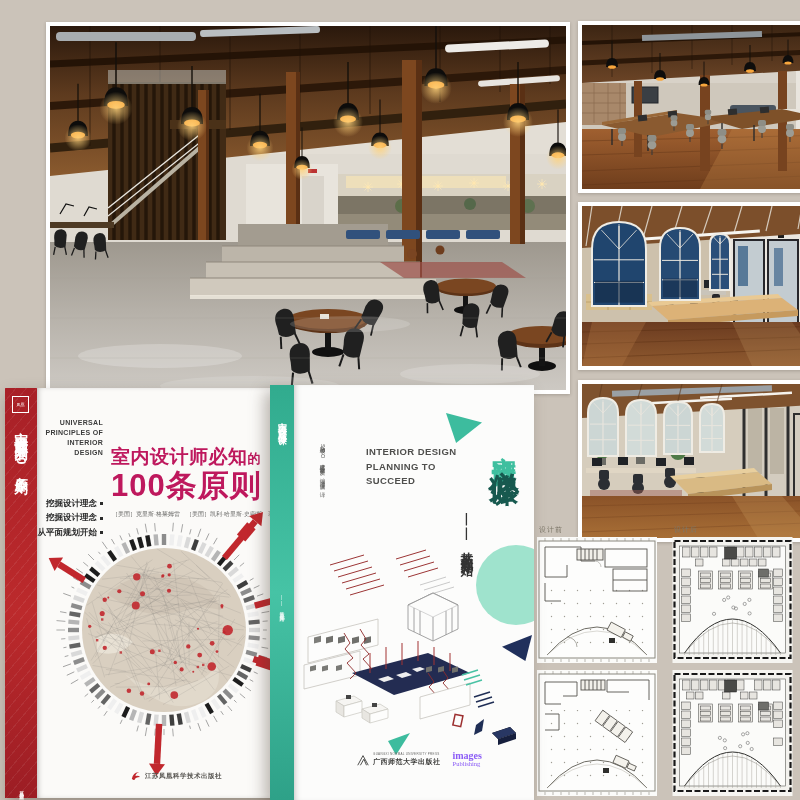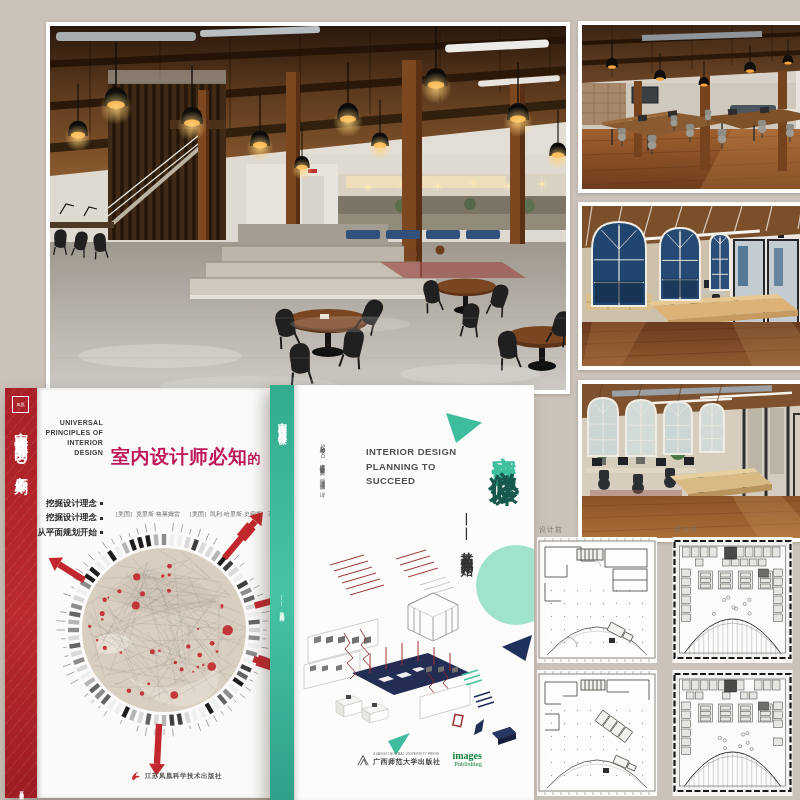--- a/index.html
+++ b/index.html
@@ -79,21 +79,21 @@
   .b2-title-b{font-size:30px;font-weight:900;color:#17594f;letter-spacing:3px;}
   .b2-subtitle{position:absolute;left:164px;top:128px;font-size:12.5px;font-weight:bold;color:#333;letter-spacing:2px;}
   .b2-tri-navy{position:absolute;left:208px;top:250px;width:30px;height:26px;background:#20305c;
     clip-path:polygon(0 45%,100% 0,78% 100%);}
   .b2-illu{position:absolute;left:6px;top:160px;width:178px;height:215px;}
   .b2-bits{position:absolute;left:150px;top:284px;width:86px;height:86px;}
   .b2-pubrow{position:absolute;left:30px;top:366px;width:190px;display:flex;justify-content:center;align-items:flex-end;gap:12px;}
   .b2-publogo{display:flex;align-items:flex-end;gap:3px;}
   .b2-puben{font-size:3px;color:#6a6a68;letter-spacing:.3px;line-height:1.6;}
   .b2-pubcn{font-size:7px;font-weight:bold;color:#3e3e3c;letter-spacing:.5px;}
-  .b2-imprint{text-align:right;font-family:"Liberation Serif","DejaVu Serif",serif;color:#15803d;}
+  .b2-imprint{text-align:left;font-family:"Liberation Serif","DejaVu Serif",serif;color:#8b5cf6;}
   .b2-imprint .l1{font-size:10px;font-weight:bold;line-height:.9;}
   .b2-imprint .l2{font-size:6.5px;}
 </style>
 </head>
 <body>
 
 <div id="canvas">
 
   <figure class="photo main-photo">
     <svg viewBox="0 0 516 364" preserveAspectRatio="none">
@@ -794,20 +794,21 @@
 PRINCIPLES OF
 INTERIOR
 DESIGN</div>
       <div class="b1-tags">
         <div class="b1-tag">挖掘设计理念</div>
         <div class="b1-tag">挖掘设计理念</div>
         <div class="b1-tag">从平面规划开始</div>
       </div>
       <div class="b1-title">
         <div class="b1-title-l1"><span>室内设计师必知</span><span class="b1-title-de">的</span></div>
+        <div class="b1-title-l2">100条原则</div>
       </div>
       <div class="b1-authors">
         <span>［美国］克里斯·格莱姆雷　［美国］凯利·哈里斯·史密斯　著</span><span class="b1-trans">潘玮玲 译</span>
       </div>
       <svg id="diagram" class="b1-diagram" viewBox="0 0 278 300">
         <circle cx="127" cy="132" r="82" fill="#d9cfc0"></circle>
         <path d="M70,96 q30,-26 70,-18 q36,8 44,34 q-20,-6 -44,2 q-30,10 -70,-18" fill="#cbbfae" opacity=".55"></path>
         <path d="M88,176 q24,18 56,12 q28,-6 36,-22 q8,26 -16,38 q-36,16 -76,-28" fill="#e6dfd2" opacity=".6"></path>
         <path d="M60,140 q20,-10 36,4 q-14,16 -36,10 z" fill="#f2ece1" opacity=".6"></path>
       <line x1="207.82861776257573" y1="137.95495368576815" x2="190.42903852288737" y2="158.01972500377937" stroke="#6b6b6b" stroke-width="0.35" opacity="0.4"></line>

